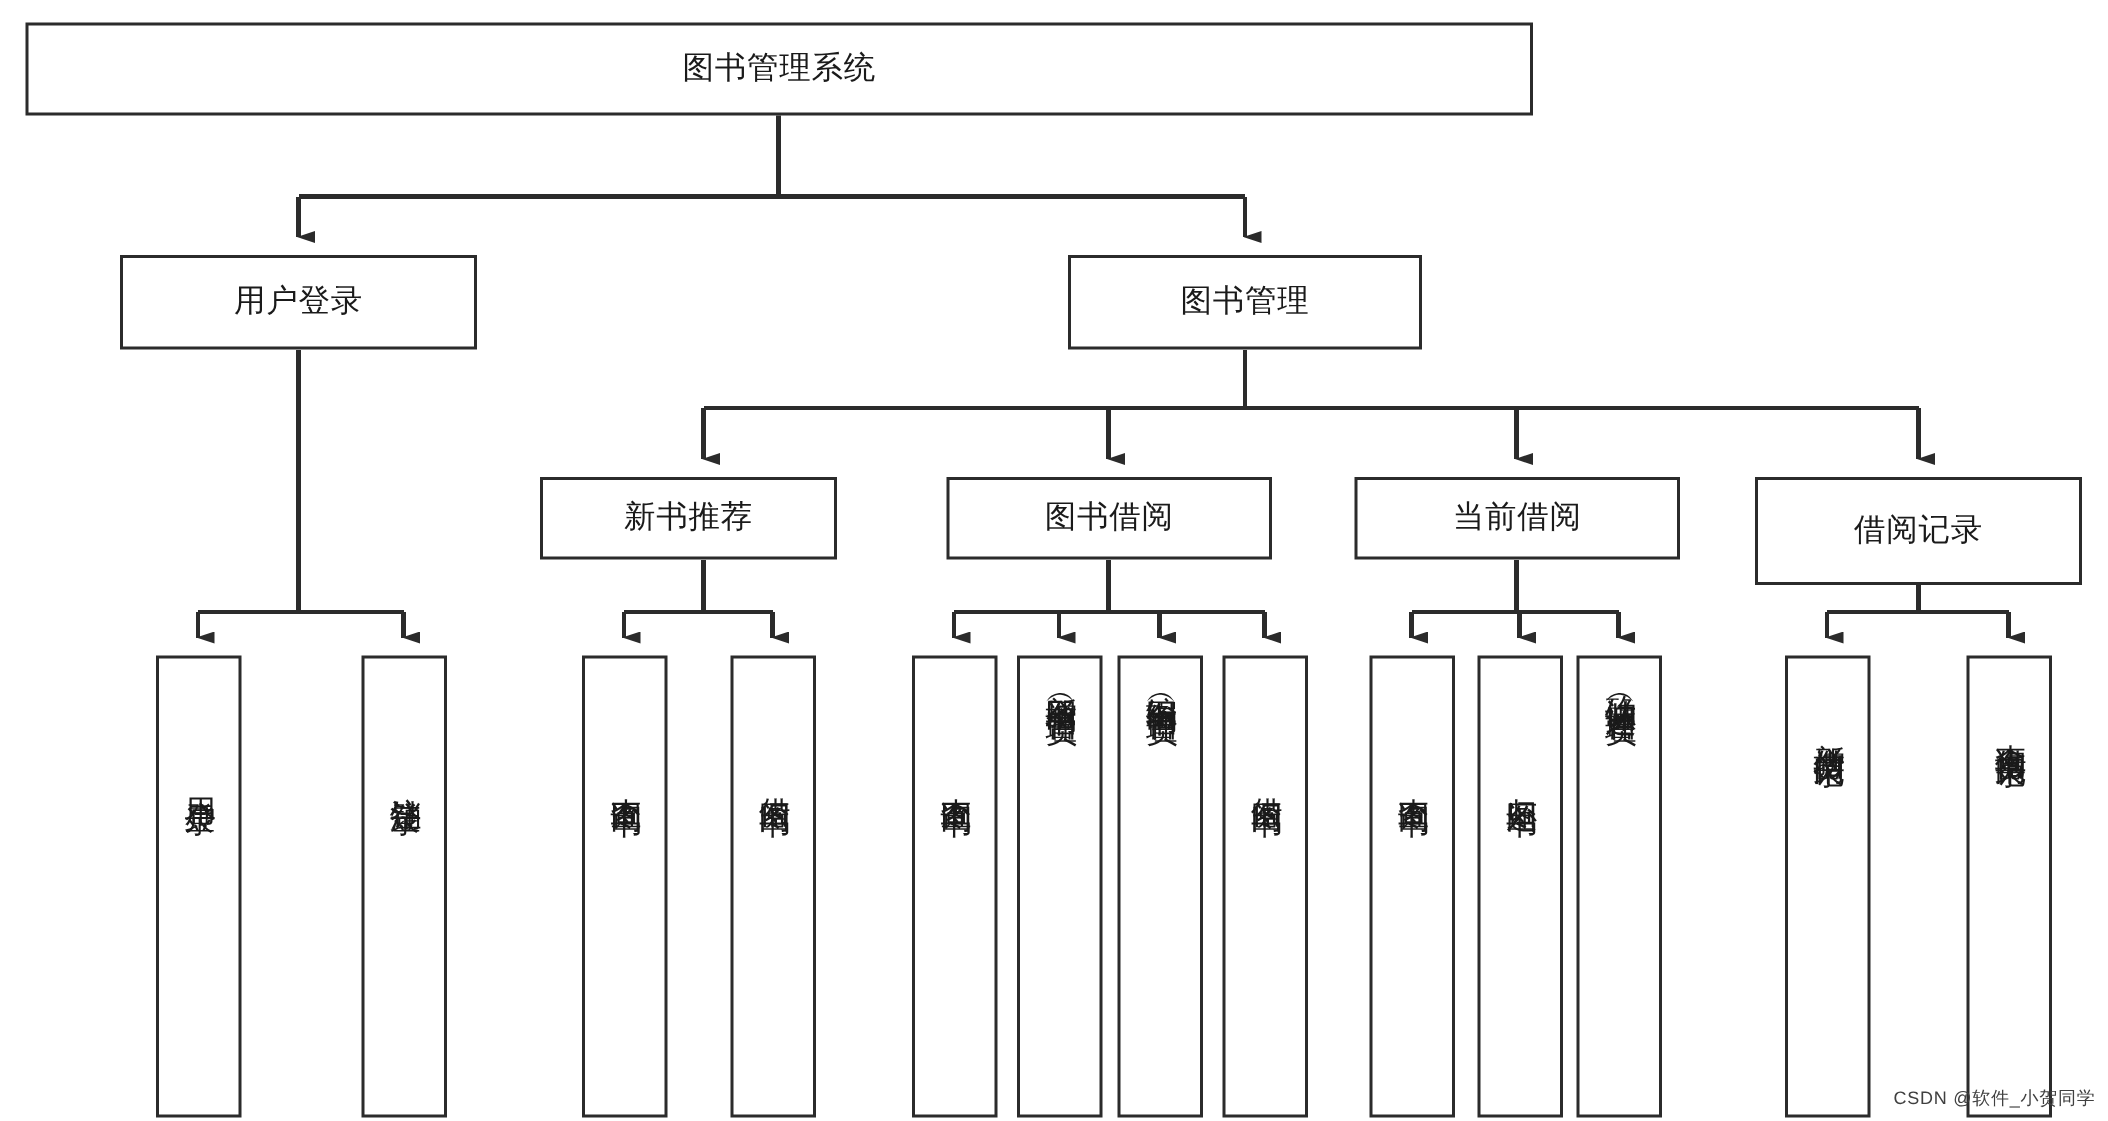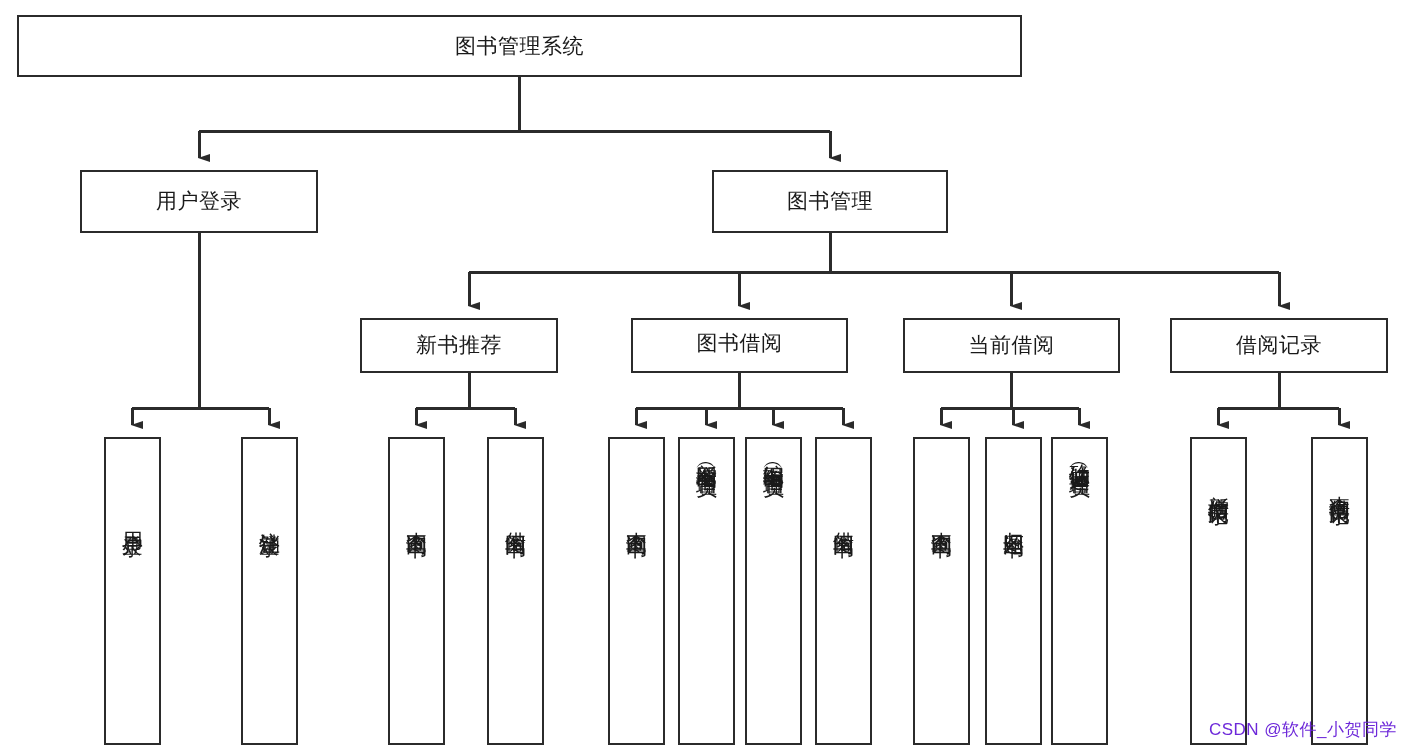--- a/index.html
+++ b/index.html
@@ -57,22 +57,22 @@
     font-size: 21px;
     line-height: 1.05;
     letter-spacing: 2px;
     white-space: nowrap;
     text-align: left;
   }
   #watermark {
     position: absolute;
     right: 8px;
     bottom: 6px;
-    font-size: 17px;
-    color: #6d28d9;
+    font-size: 12px;
+    color: #404040;
     white-space: nowrap;
     letter-spacing: 0.5px;
   }
 </style>
 </head>
 <body>
 
 <div id="canvas">
 
   <svg class="wires" viewBox="0 0 1405 747">
@@ -132,27 +132,27 @@
   <div class="node horiz" style="left:80px;top:170px;width:238px;height:63px;">
     <span class="lbl">用户登录</span>
   </div>
   <div class="node horiz" style="left:712px;top:170px;width:236px;height:63px;">
     <span class="lbl">图书管理</span>
   </div>
 
   <div class="node horiz" style="left:360px;top:318px;width:198px;height:55px;">
     <span class="lbl">新书推荐</span>
   </div>
-  <div class="node horiz" style="left:631px;top:318px;width:217px;height:55px;font-family:Liberation Mono, monospace;">
+  <div class="node horiz" style="left:631px;top:318px;width:217px;height:55px;">
     <span class="lbl">图书借阅</span>
   </div>
   <div class="node horiz" style="left:903px;top:318px;width:217px;height:55px;">
     <span class="lbl">当前借阅</span>
   </div>
-  <div class="node horiz" style="left:1170px;top:318px;width:218px;height:55px;">
+  <div class="node horiz" style="left:1170px;top:318px;width:218px;height:72px;">
     <span class="lbl">借阅记录</span>
   </div>
 
   <div class="node leaf" style="left:104px;top:437px;width:57px;height:308px;padding-top:76px;">
     <span class="lbl">用户登录</span>
   </div>
   <div class="node leaf" style="left:241px;top:437px;width:57px;height:308px;padding-top:76px;">
     <span class="lbl">注销登录</span>
   </div>
 

